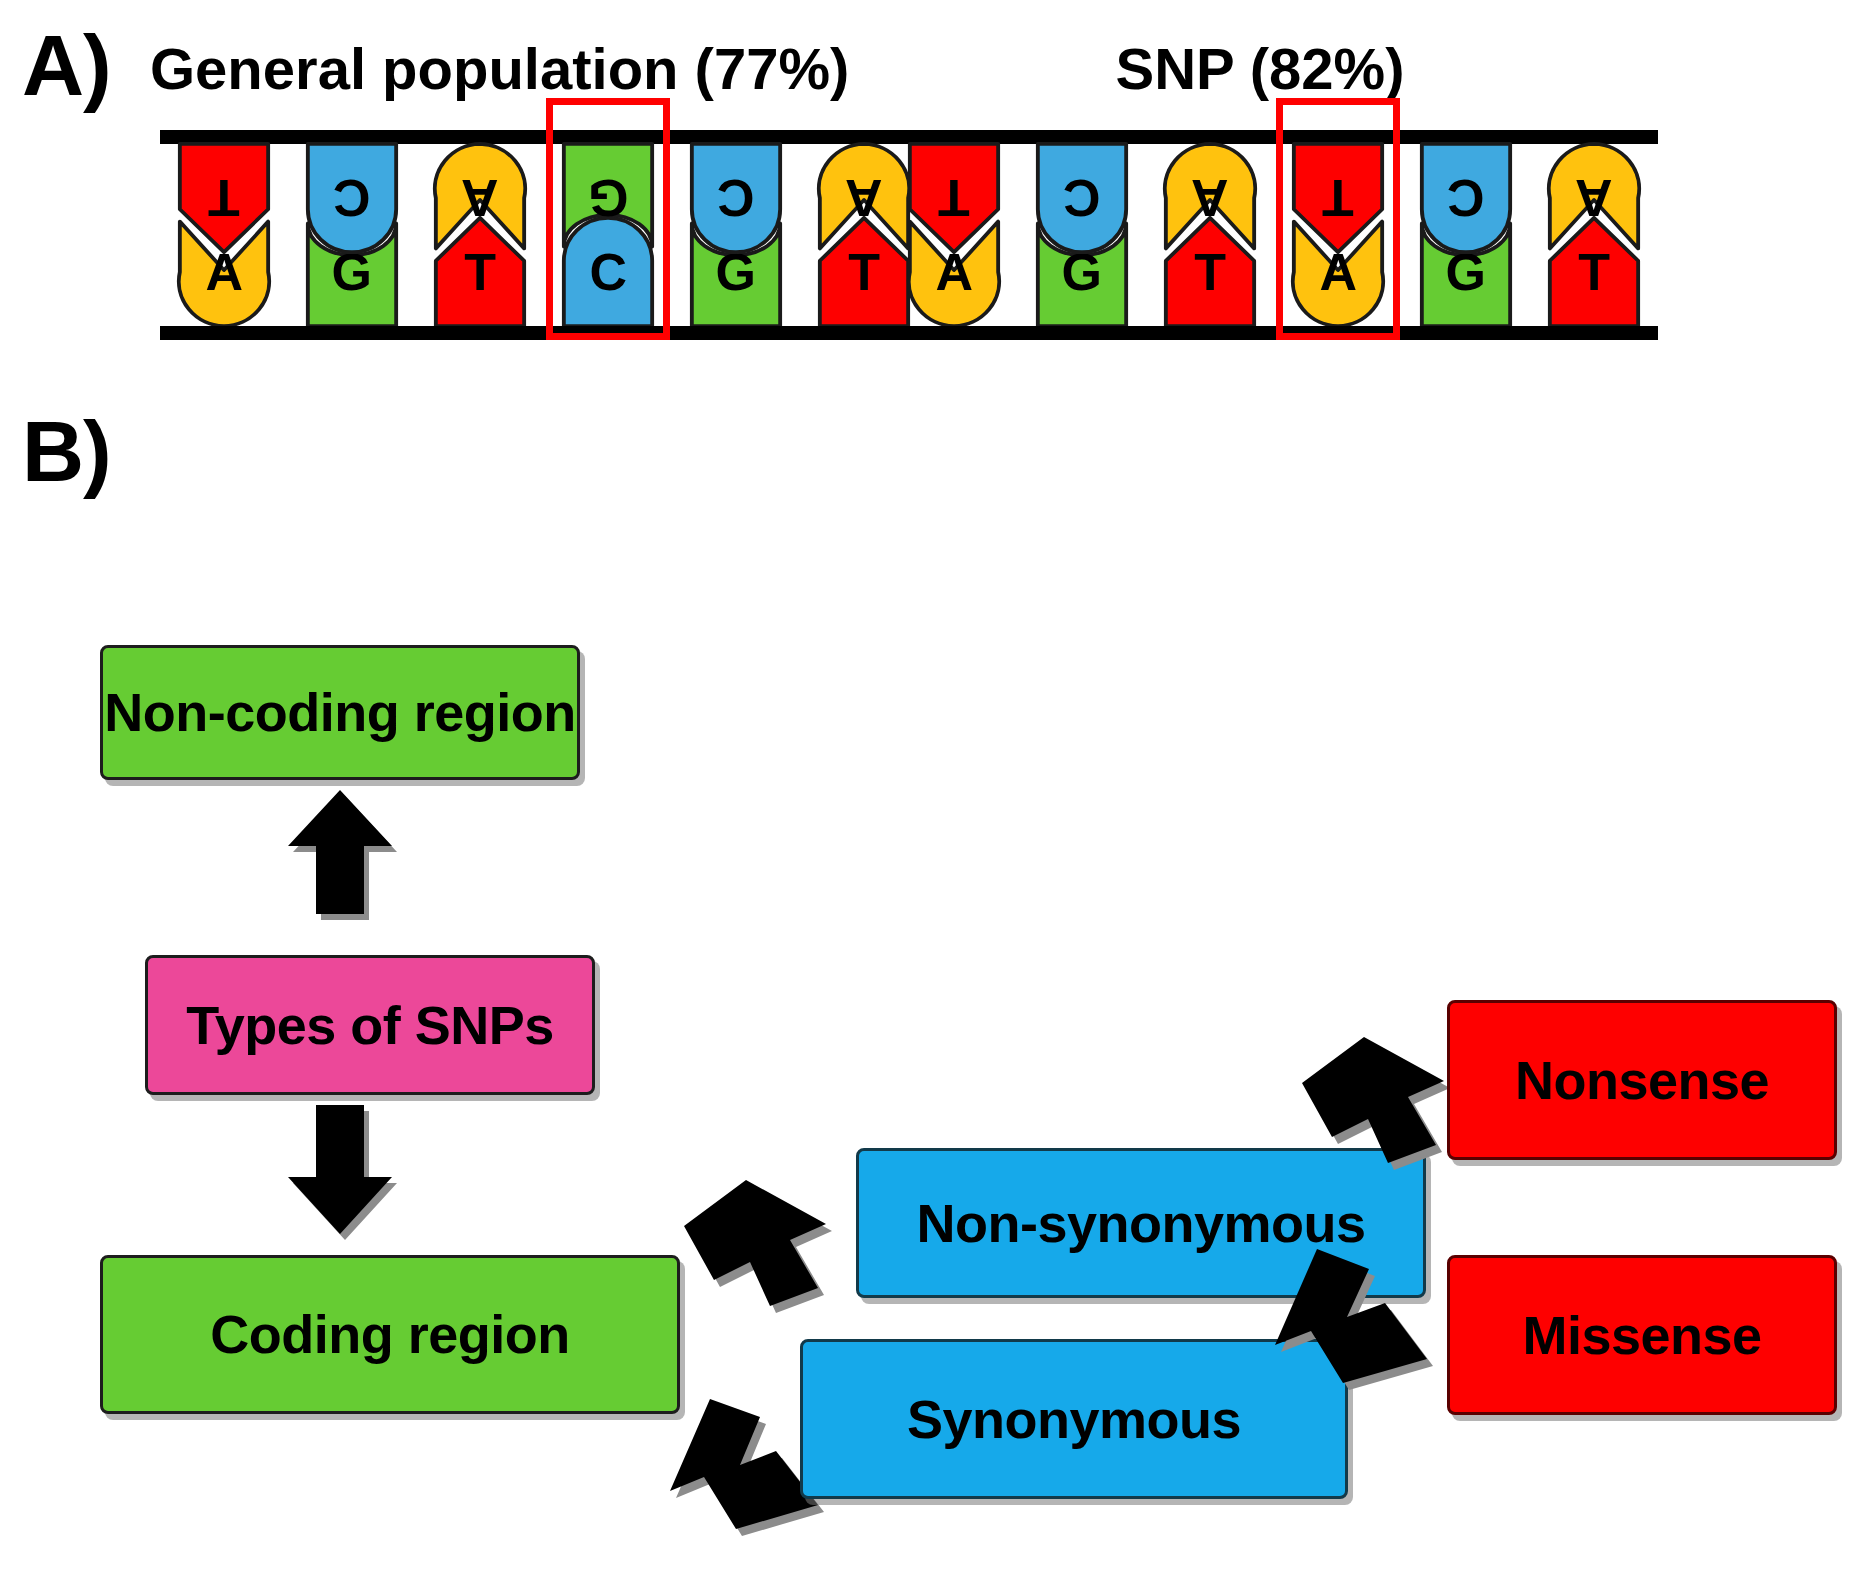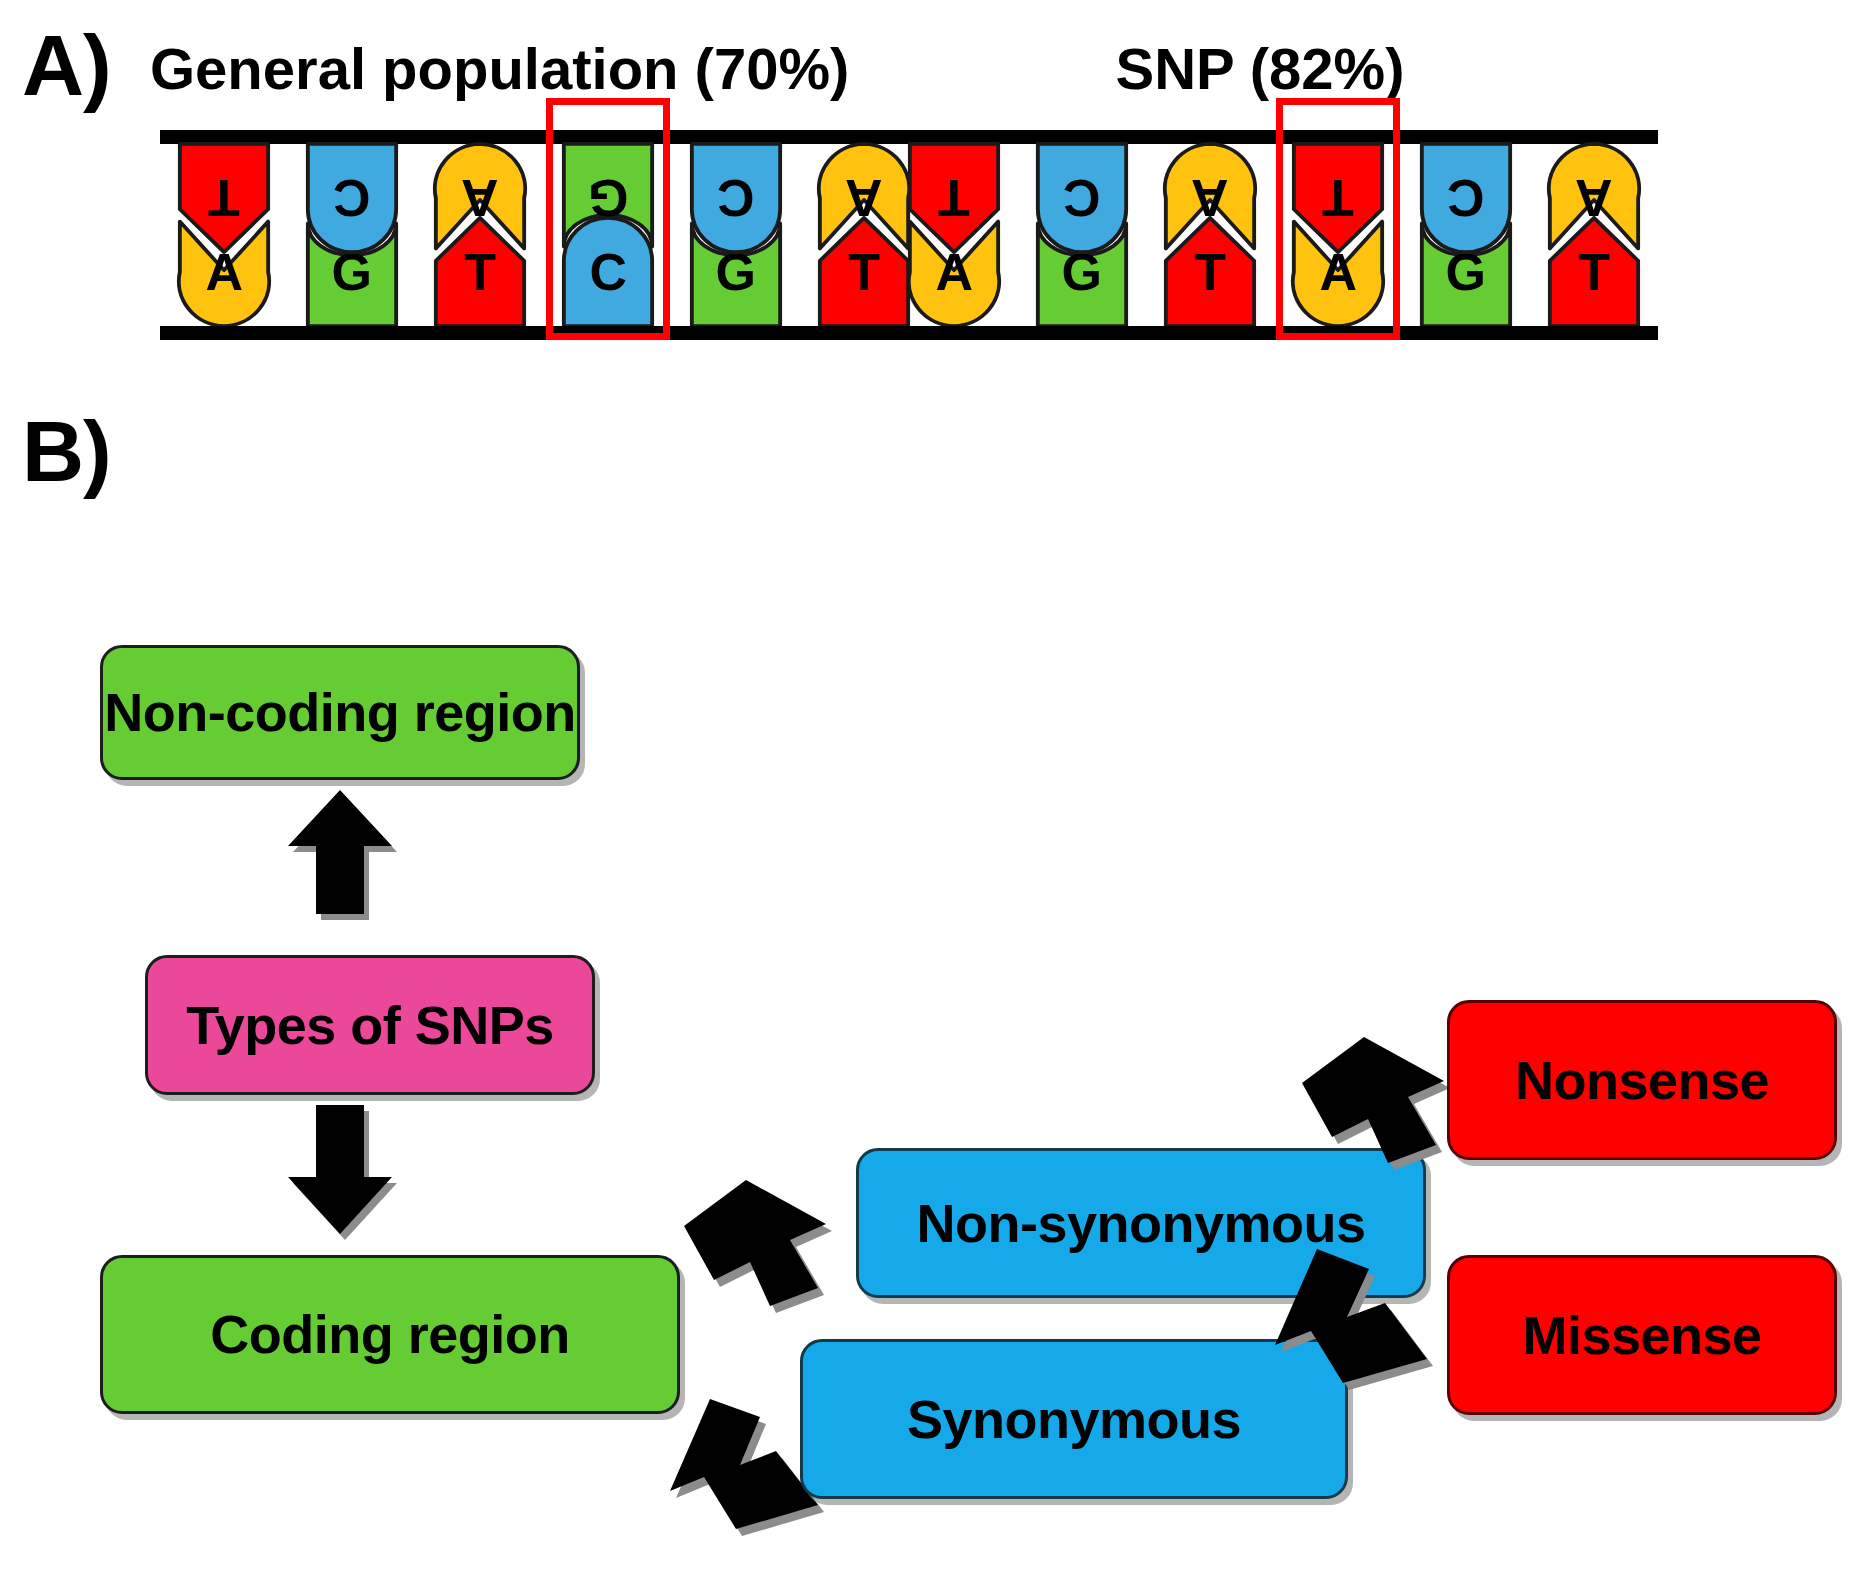--- a/index.html
+++ b/index.html
@@ -36,21 +36,21 @@
   .shape{position:absolute;inset:0;z-index:1;}
   .shape svg{width:100%;height:100%;display:block;}
 
   .hl-box{
     position:absolute;border:7px solid #ff0000;background:transparent;
     z-index:6;box-sizing:border-box;
   }
 
   
   .fbox{
-    position:absolute;border-radius:22px;
+    position:absolute;border-radius:8px;
     display:flex;align-items:center;justify-content:center;
     font-weight:bold;color:#000;line-height:1.05;
     box-shadow:5px 6px 0 rgba(120,120,120,0.55);
     box-sizing:border-box;
     text-align:center;
     font-size:54px;
     letter-spacing:-0.5px;
   }
   .fbox.green{background:#66cc33;border:3px solid #1d1d1d;}
   .fbox.yellow{background:#ec4899;border:3px solid #1d1d1d;}
@@ -58,21 +58,21 @@
   .fbox.red{background:#fe0000;border:3px solid #5a0000;}
 
   .arrow{position:absolute;}
   .arrow svg{display:block;width:100%;height:100%;overflow:visible;}
 </style>
 </head>
 <body>
 
 <div class="abs panel-letter" style="left:22px;top:22px;">A)</div>
 
-<div class="abs seq-title" style="left:150px;top:40px;width:640px;">General population (70%)</div>
+<div class="abs seq-title" style="left:150px;top:40px;width:640px;">General population (77%)</div>
 
 <div class="abs seq-title" style="left:1030px;top:40px;width:460px;">SNP (82%)</div>
 
 <div id="dna-general" class="dna-group" style="left:160px;top:130px;width:800px;height:210px;">
     <div class="base" style="left: 16px; top: 12px; width: 96px; height: 112px;">
       <span class="shape">
         <svg viewBox="0 0 100 120" preserveAspectRatio="none">
           <path d="M4 2 L96 2 L96 72 L50 118 L4 72 Z" fill="#fe0000" stroke="#1a1a1a" stroke-width="4" stroke-linejoin="round"></path>
         </svg>
       </span>

